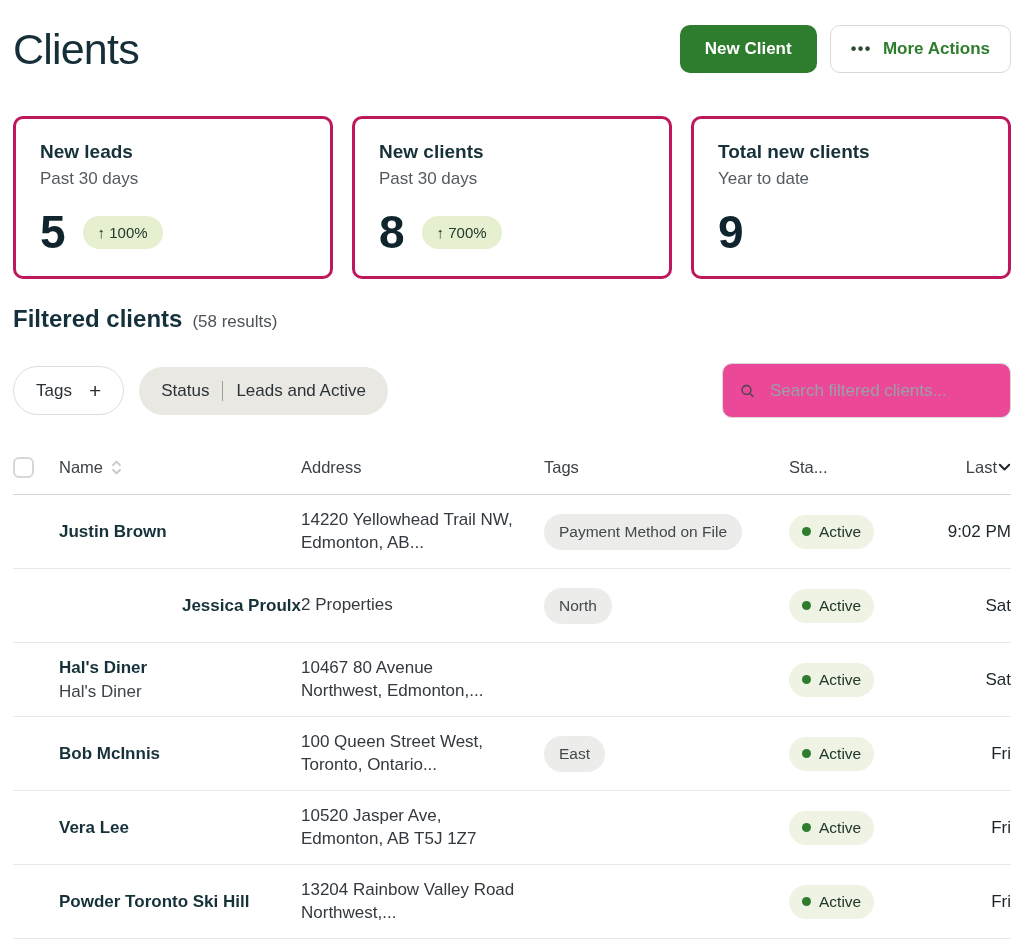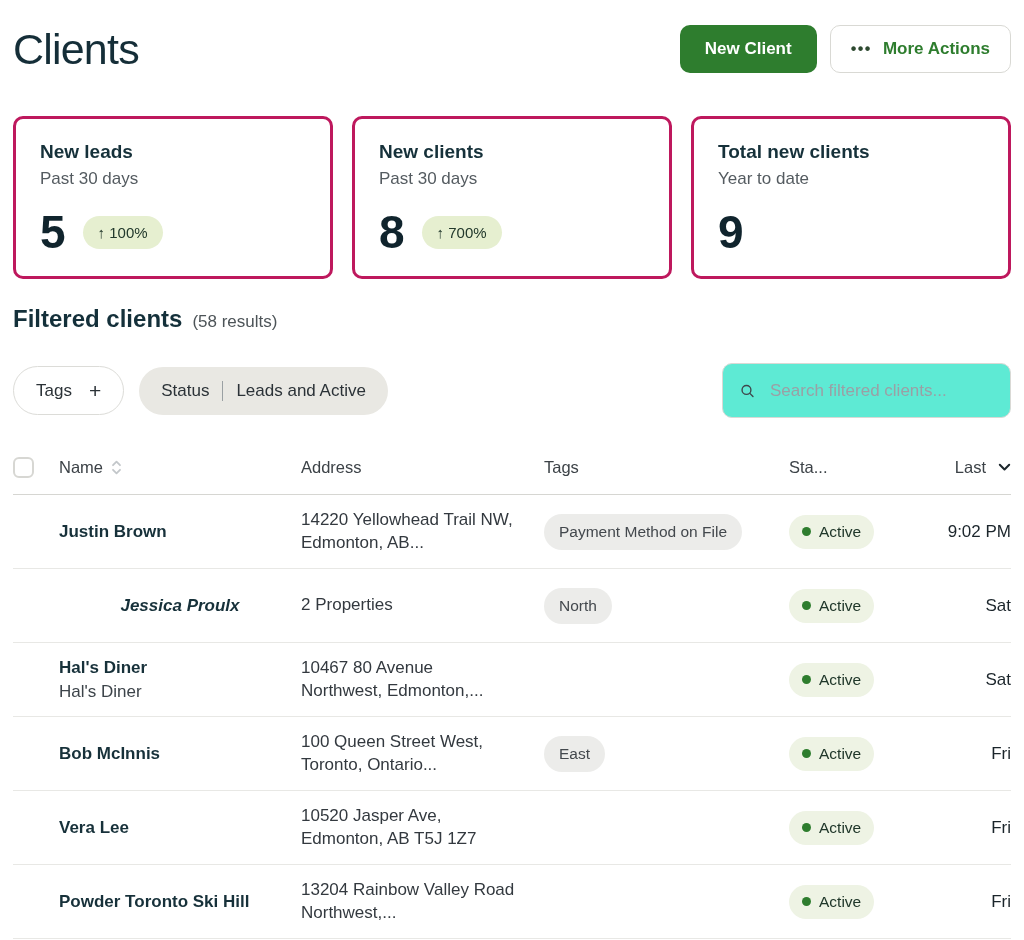--- a/index.html
+++ b/index.html
@@ -38,34 +38,34 @@
   .filter-bar { margin-top:30px; display:flex; justify-content:space-between; align-items:center; }
   .filter-left { display:flex; align-items:center; }
   .pill-outline { display:flex; align-items:center; gap:17px; border:1px solid #dcdcd8; border-radius:999px;
     padding:13px 22px; font-size:17px; color:#2b3237; background:#fff; cursor:pointer; }
   .plus-glyph { font-size:21px; font-weight:400; color:#2b3237; line-height:1; }
   .pill-filled { display:flex; align-items:center; gap:13px; background:#e9e8e3; border-radius:999px;
     padding:14px 22px; font-size:17px; color:#2b3237; margin-left:15px; cursor:pointer; }
   .pill-divider { width:1px; height:20px; background:#9aa0a3; }
 
   .search-box { width:289px; height:55px; border:1px solid #d9d9d5; border-radius:10px;
-    display:flex; align-items:center; padding:0 17px; gap:13px; background:#5eead4; }
+    display:flex; align-items:center; padding:0 17px; gap:13px; background:#ec4899; }
   .search-box input { border:none; outline:none; font-size:17px; flex:1; color:#2b3237;
     font-family:inherit; background:transparent; }
   .search-box input::placeholder { color:#9aa0a5; }
 
   
   .thead { display:flex; align-items:center; margin-top:22px; height:55px;
     border-bottom:1px solid #d6d6d2; color:#3c4247; font-size:16.5px; }
   .col-check { width:46px; display:flex; align-items:center; }
   .col-name { width:242px; display:flex; align-items:center; gap:8px; }
   .col-address { width:243px; padding-right:28px; }
   .col-tags { width:245px; }
   .col-status { width:108px; }
-  .col-last { flex:1; display:flex; justify-content:flex-end; align-items:center; gap:12px; }
+  .col-last { flex:1; display:flex; justify-content:flex-end; align-items:center; gap:1px; }
   .checkbox { width:21px; height:21px; border:2px solid #d7d7d3; border-radius:6px; background:#fff; cursor:pointer; }
 
   .trow { display:flex; align-items:center; height:74px; border-bottom:1px solid #e8e8e5;
     font-size:17px; cursor:pointer; }
   .name-txt { font-weight:700; color:#17313a; }
   .name-sub { font-weight:400; color:#3d444a; margin-top:4px; }
   .addr-txt { color:#33393f; line-height:1.32; }
   .tag-pill { display:inline-block; background:#ececea; border-radius:999px; padding:9px 15px;
     font-size:15.5px; color:#43484d; }
   .status-pill { display:inline-flex; align-items:center; gap:8px; background:#eef3e4;
@@ -189,21 +189,21 @@
         <span>Active</span>
       </span>
     </div>
     <div class="col-last">
       <span class="last-txt">9:02 PM</span>
     </div>
   </div>
 
   <div class="trow">
     <div class="col-check"></div>
-    <div class="col-name" style="flex-direction:column; align-items:center; gap:0;font-style:italic;">
+    <div class="col-name" style="flex-direction:column; align-items:flex-end; gap:0;">
       <div class="name-txt">Jessica Proulx</div>
 
     </div>
     <div class="col-address">
       <div class="addr-txt">2 Properties</div>
     </div>
     <div class="col-tags">
       <span class="tag-pill">North</span>
     </div>
     <div class="col-status">

